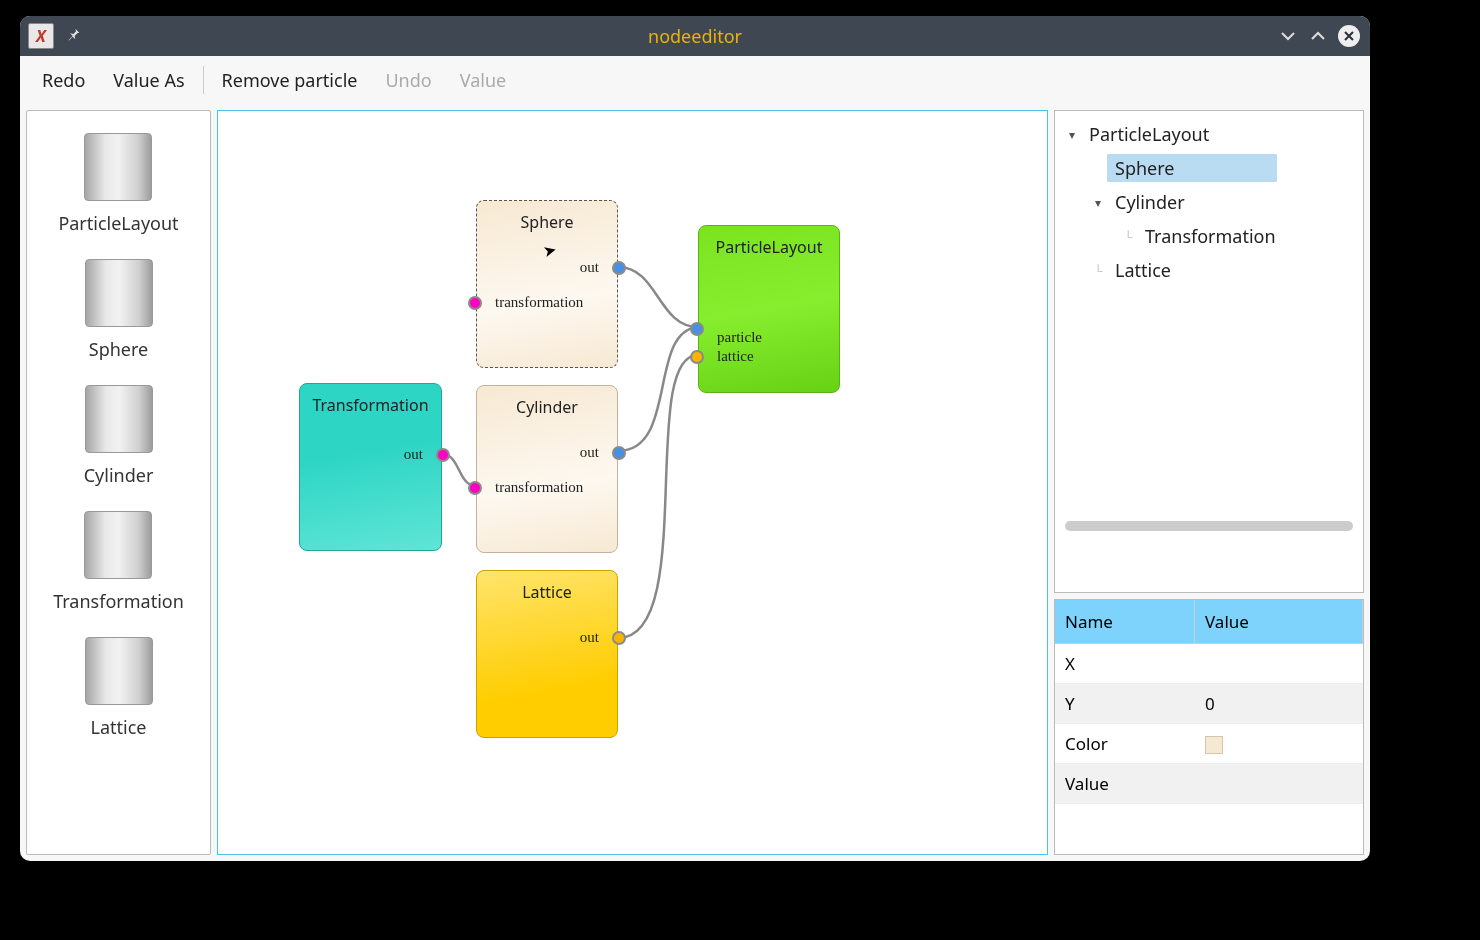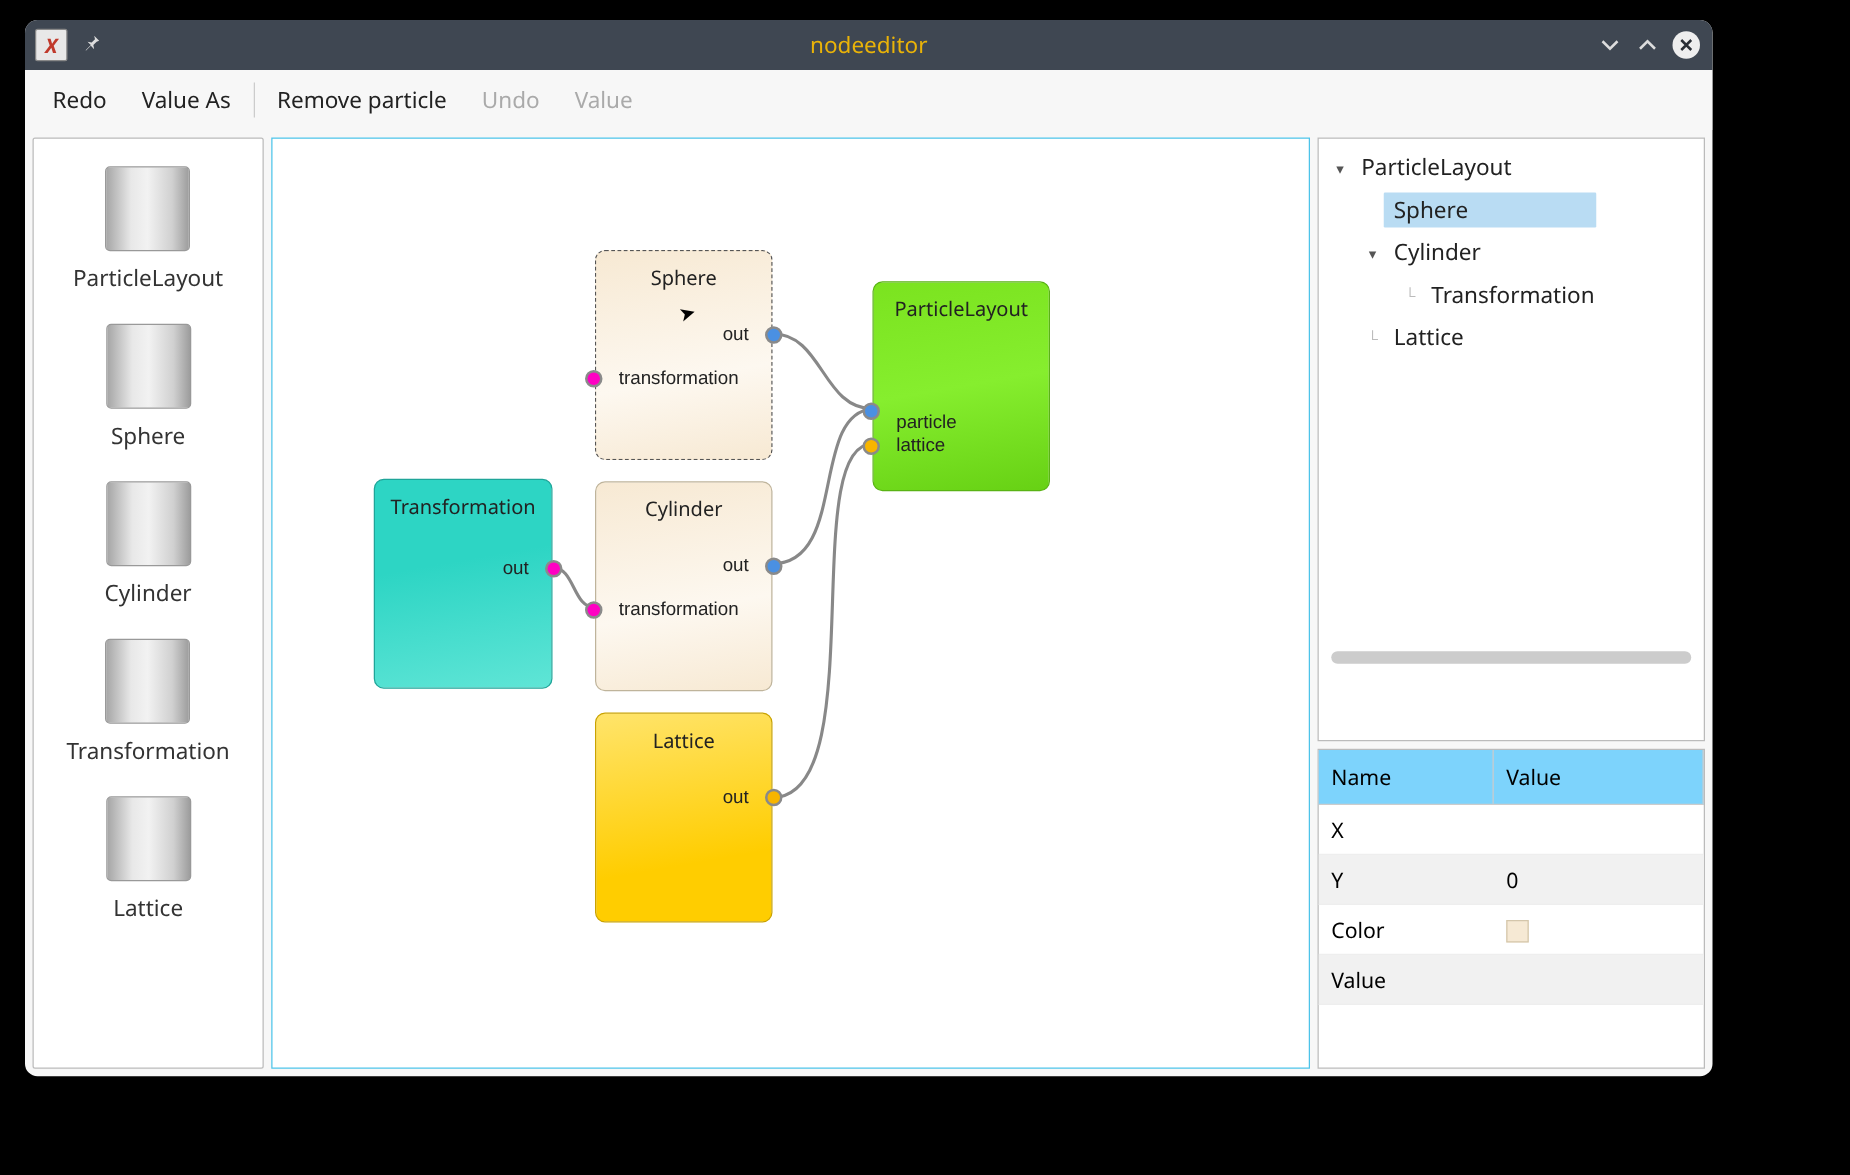--- a/index.html
+++ b/index.html
@@ -70,21 +70,21 @@
 .prop-cell { padding: 8px 10px;}
 .col-name { width: 140px;}
 .col-val { flex:1;}
 .swatch { display:inline-block; width:18px;height:18px; background:#f6e9d4; border:1px solid #d4c6ab; vertical-align:middle;}
 
 
 .node {
   position:absolute; border-radius: 8px; font-family: "DejaVu Sans Mono", Menlo, monospace; font-size:16px; color:#222;
 }
 .node .nt { text-align:center; padding-top: 10px; font-weight: 400;}
-.port-label { position:absolute; font-size:15px; font-family: Liberation Sans, sans-serif; white-space:nowrap;}
+.port-label { position:absolute; font-size:15px; font-family: Liberation Serif, serif; white-space:nowrap;}
 .port { position:absolute; width:14px; height:14px; border-radius:50%; border:2px solid #555;}
 .p-out-blue { background:#4a90e2; border-color:#8a8a8a;}
 .p-in-blue { background:#4a90e2; border-color:#8a8a8a;}
 .p-magenta { background:#ff00c3; border-color:#8a8a8a;}
 .p-yellow { background:#f7b500; border-color:#8a8a8a;}
 
 .sphere-node {
   left: 258px; top: 89px; width: 142px; height: 168px;
   background: linear-gradient(170deg, #f7e9d3 0%, #fdf8f0 60%, #f7e9d3 100%);
   border: 1px dashed #555;

